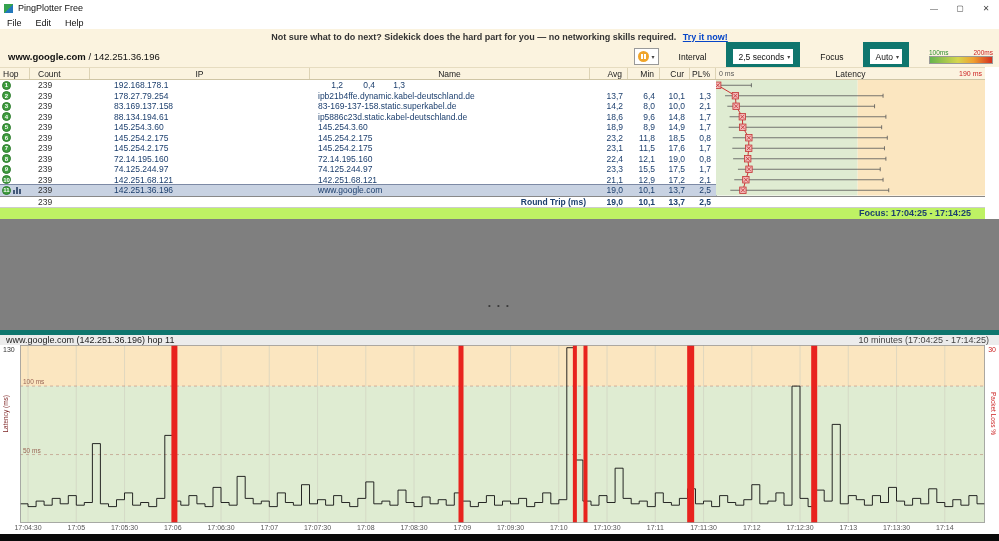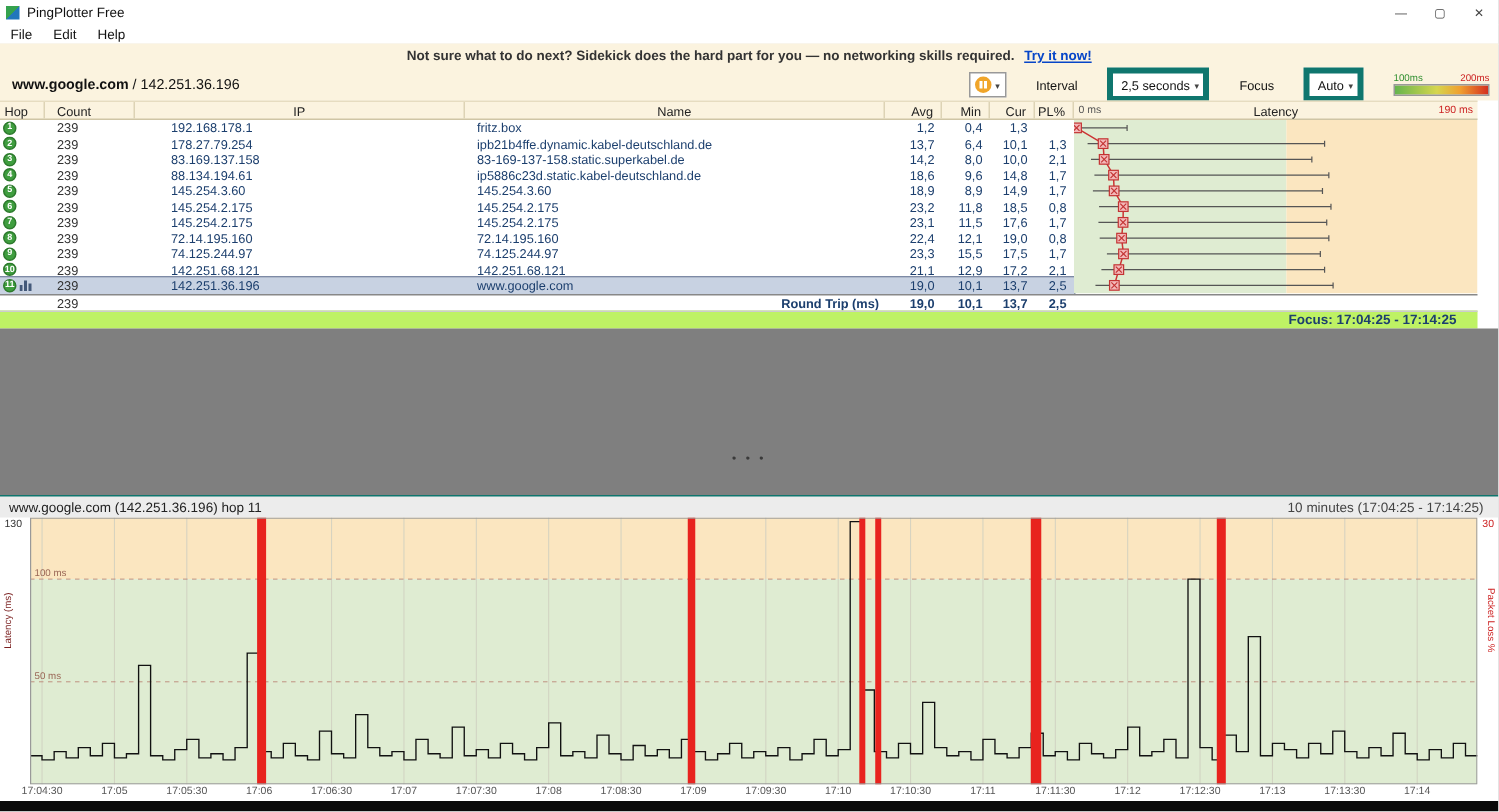--- a/index.html
+++ b/index.html
@@ -26,21 +26,21 @@
   .notice-link{color:#0645c8;text-decoration:underline;margin-left:4px;}
   .toolbar{position:absolute;top:18px;left:0;right:6px;height:19px;display:flex;align-items:center;}
   .target{font-size:9.5px;margin-left:8px;}
   .target .host{font-weight:bold;}
   .controls{margin-left:auto;display:flex;align-items:center;gap:20px;font-size:8.5px;}
   .pausebtn{display:flex;align-items:center;border:1px solid #999;background:#fff;height:15px;padding:0 3px;}
   .pause-circle{width:11px;height:11px;border-radius:50%;background:#f0a52a;position:relative;}
   .pause-circle::before{content:"";position:absolute;left:3px;top:3px;width:2px;height:5px;background:#fff;}
   .pause-circle::after{content:"";position:absolute;left:6px;top:3px;width:2px;height:5px;background:#fff;}
   .caret{font-size:6px;color:#444;margin-left:3px;}
-  .combo{display:flex;align-items:center;border:4px solid #0f766e;background:#fff;height:15px;
+  .combo{display:flex;align-items:center;border:7px solid #0f766e;background:#fff;height:15px;
          padding:0 3px 0 5px;font-size:8.5px;}
   .legend{display:flex;flex-direction:column;width:64px;}
   .legend-labels{display:flex;justify-content:space-between;font-size:6.5px;line-height:7px;}
   .legend-low{color:#2f8f2f;} .legend-high{color:#cc2222;}
   .legend-bar{height:6px;border:1px solid #999;
     background:linear-gradient(to right,#66b54e,#d6d64e 45%,#f0a030 70%,#d43020);}
 
   
   .thead{position:absolute;top:67px;left:0;width:985px;height:13px;background:#fbf3df;
          border-top:1px solid #e6dcc0;border-bottom:1px solid #cfc5a5;display:flex;
@@ -81,21 +81,21 @@
             border-top:1px solid #ccc;display:flex;align-items:center;justify-content:flex-end;
             padding-right:14px;box-sizing:border-box;font-size:9px;font-weight:bold;color:#1c3f6e;}
 
   
   .grayarea{position:absolute;top:218.5px;left:0;width:100%;height:111.5px;background:#7f7f7f;}
   .splitter-dots{position:absolute;bottom:20px;left:50%;transform:translateX(-50%);
                  color:#3a3a3a;font-size:8px;letter-spacing:2px;}
 
   
   .graph-header{position:absolute;top:330px;left:0;width:100%;height:15px;background:#ececec;
-                border-top:1px solid #0f766e;display:flex;align-items:center;font-size:9px;color:#222;box-sizing:border-box;}
+                border-top:5px solid #0f766e;display:flex;align-items:center;font-size:9px;color:#222;box-sizing:border-box;}
   .gh-title{margin-left:6px;}
   .gh-range{margin-left:auto;margin-right:10px;color:#444;}
   .timeline-svg{position:absolute;left:20px;top:345px;}
   .xaxis{position:absolute;left:20px;top:524px;width:965px;height:10px;font-size:7px;color:#555;}
   .xaxis span{position:absolute;transform:translateX(-50%);white-space:nowrap;}
   .ylab-left{position:absolute;left:3px;top:346px;font-size:7px;color:#333;}
   .ylab-right{position:absolute;right:3px;top:346px;font-size:7px;color:#cc2222;}
   .axis-left{position:absolute;left:2px;top:395px;writing-mode:vertical-rl;transform:rotate(180deg);
              font-size:6.5px;color:#7a1f1f;}
   .axis-right{position:absolute;right:2px;top:392px;writing-mode:vertical-rl;font-size:6.5px;color:#cc2222;}
@@ -177,21 +177,20 @@
     </div>
   </div>
 
   <div class="rows">
       <div class="trow">
         <div class="cell c-hop">
           <span class="badge">1</span>
         </div>
         <div class="cell c-count">239</div>
         <div class="cell c-ip">192.168.178.1</div>
-        <div class="cell c-name">fritz.box</div>
         <div class="cell c-num w-avg">1,2</div>
         <div class="cell c-num w-min">0,4</div>
         <div class="cell c-num w-cur">1,3</div>
         <div class="cell c-num w-pl"></div>
       </div>
       <div class="trow">
         <div class="cell c-hop">
           <span class="badge">2</span>
         </div>
         <div class="cell c-count">239</div>

